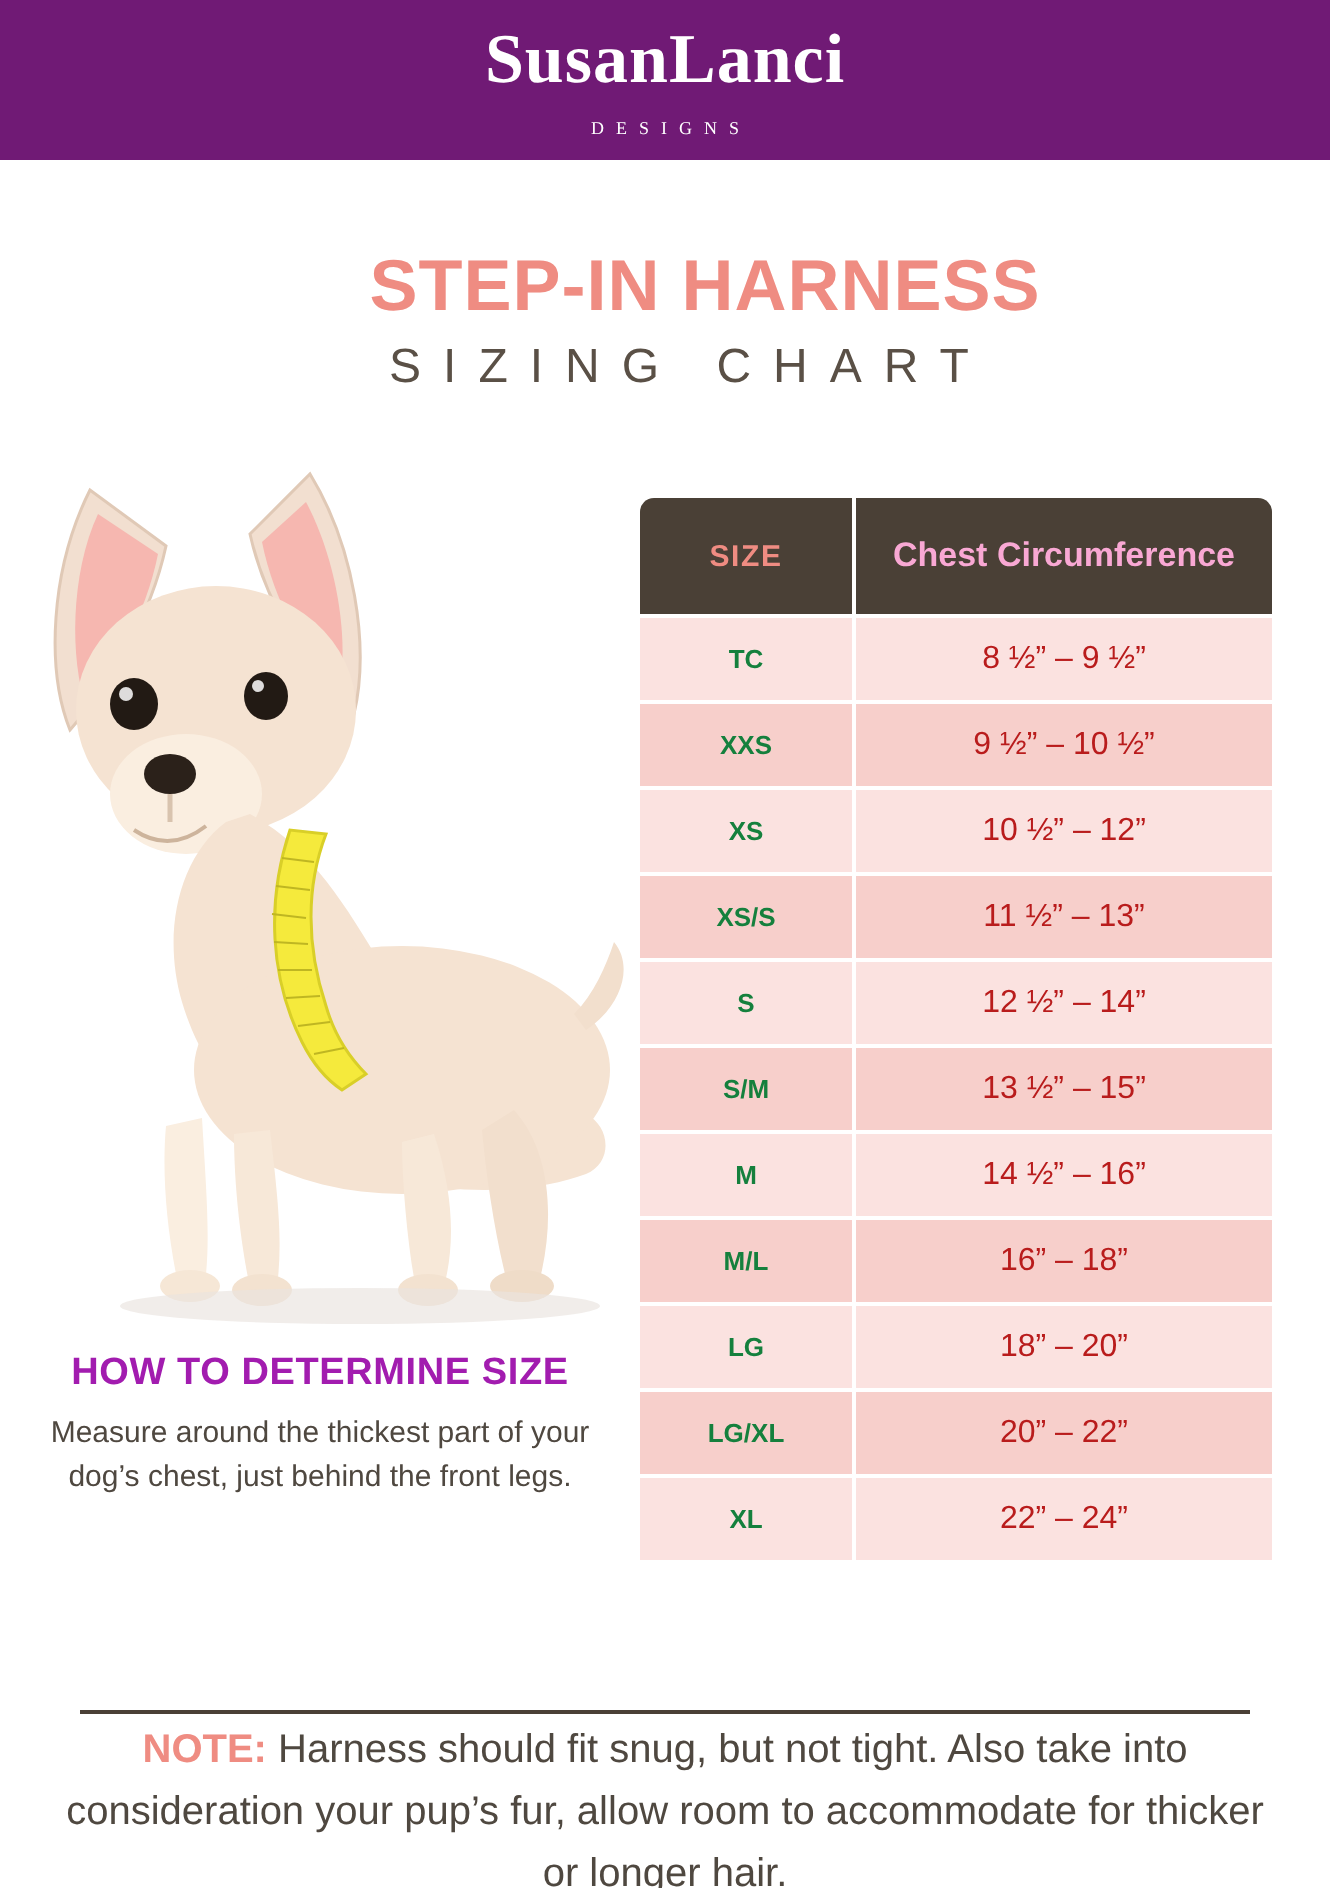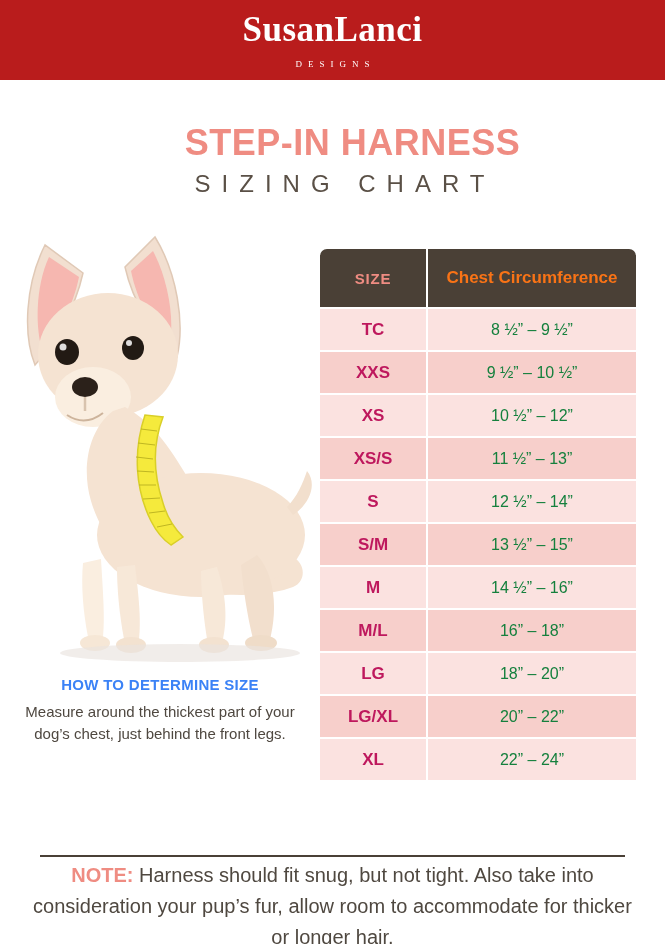--- a/index.html
+++ b/index.html
@@ -14,21 +14,21 @@
     width: 665px; height: 944px;
     background: #ffffff;
     overflow: hidden;
   }
 
   
   .header-bar {
     position: absolute;
     left: 0; top: 0;
     width: 665px; height: 80px;
-    background: #b91c1c;
+    background: #701a75;
     display: flex;
     flex-direction: column;
     align-items: center;
     justify-content: center;
   }
   .brand-name {
     color: #ffffff;
     font-family: "Liberation Serif", serif;
     font-size: 35px;
     font-weight: bold;
@@ -76,22 +76,22 @@
   .dog-svg { display: block; }
 
   
   .howto {
     position: absolute;
     left: 10px; top: 676px;
     width: 300px;
     text-align: center;
   }
   .howto-title {
-    color: #3b82f6;
-    font-size: 15px;
+    color: #a21caf;
+    font-size: 19px;
     font-weight: bold;
     letter-spacing: 0.3px;
     margin-bottom: 8px;
   }
   .howto-body {
     color: #4f4840;
     font-size: 15px;
     line-height: 1.45;
   }
 
@@ -113,36 +113,36 @@
     background: #4a4036;
     color: #ef8c82;
     font-size: 15px;
     font-weight: bold;
     letter-spacing: 0.8px;
     width: 106px;
     border-top-left-radius: 7px;
   }
   .hdr-chest {
     background: #4a4036;
-    color: #f97316;
+    color: #f9a8d4;
     font-size: 17px;
     font-weight: bold;
     border-top-right-radius: 7px;
   }
   .table tr:first-child th { height: 58px; }
   .cell-size {
     background: #fbe2e0;
-    color: #be185d;
-    font-size: 17px;
+    color: #15803d;
+    font-size: 13px;
     font-weight: bold;
     width: 106px;
   }
   .cell-chest {
     background: #fbe2e0;
-    color: #15803d;
+    color: #b91c1c;
     font-size: 16px;
     margin-top: 28px;
   }
   .row-alt .cell-size, .row-alt .cell-chest { background: #f7cfcb; }
 
   
   .divider {
     position: absolute;
     left: 40px; top: 855px;
     width: 585px; height: 2px;

